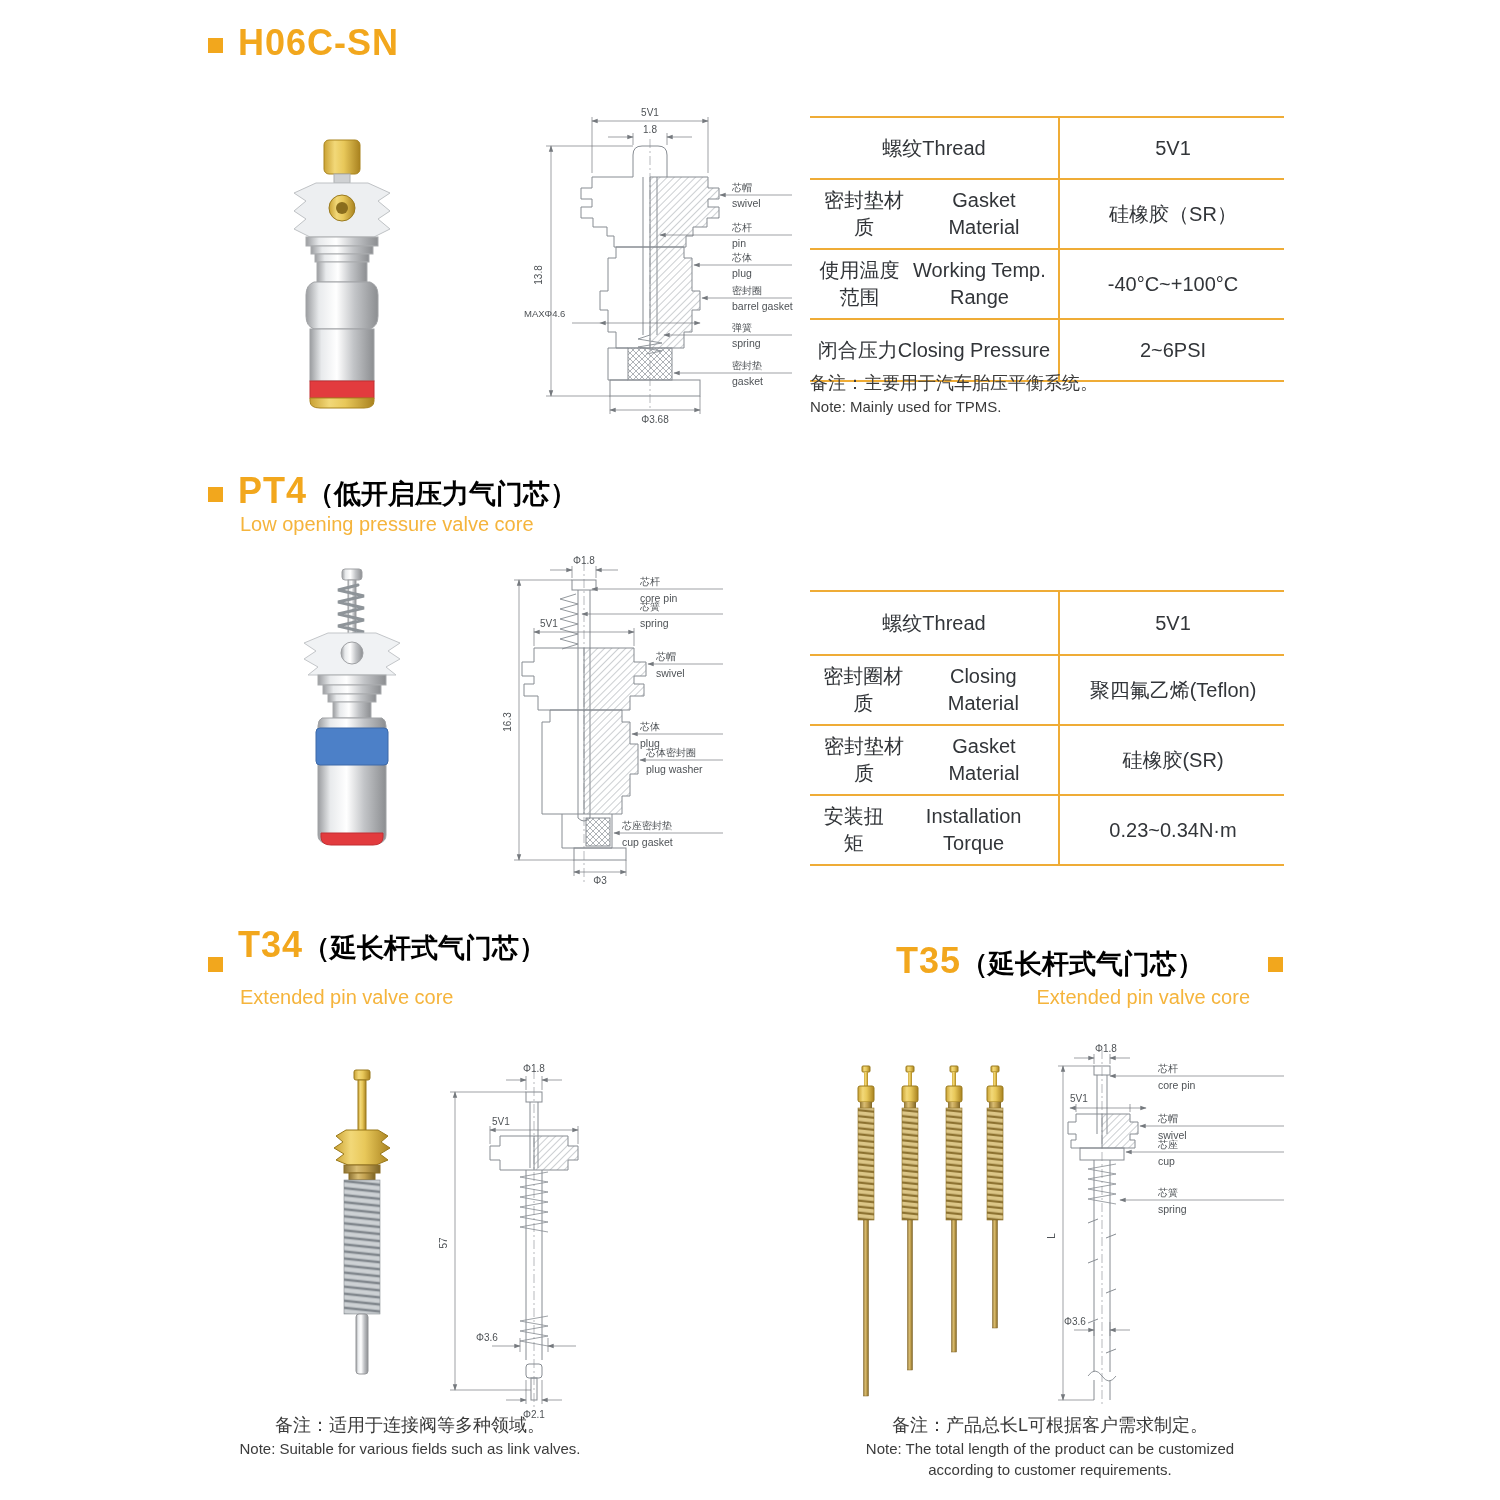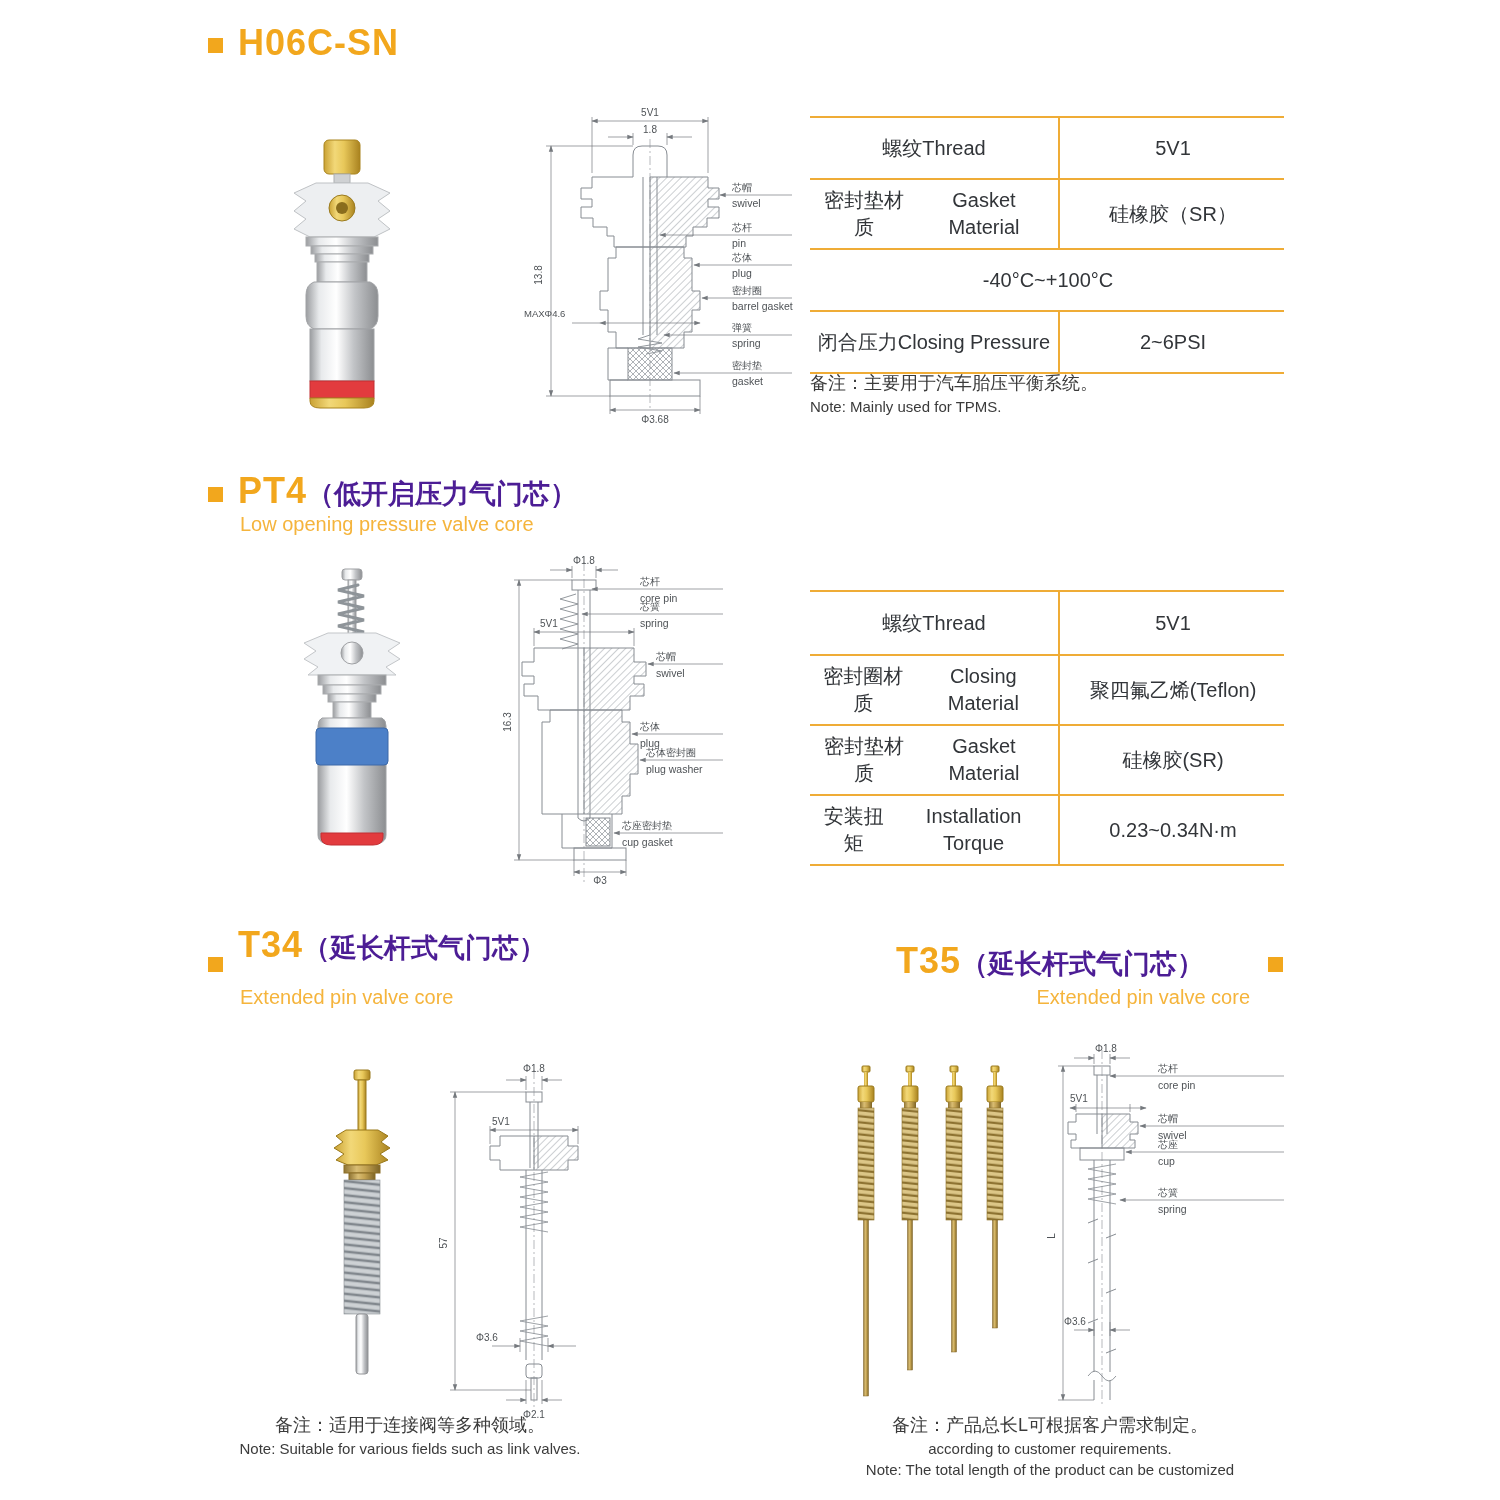--- a/index.html
+++ b/index.html
@@ -1,21 +1,21 @@
 <!DOCTYPE html>
 <html><head>
 <meta charset="utf-8">
 <style>
   html,body{margin:0;padding:0;background:#fff;}
   .page{position:relative;width:1284px;height:1500px;background:#ffffff;overflow:hidden;
         font-family:"Liberation Sans","DejaVu Sans",sans-serif;}
   .bullet{position:absolute;width:15px;height:15px;background:#F2A71D;}
   .sec-head{position:absolute;white-space:nowrap;}
   .sec-code{font-size:36px;font-weight:bold;color:#F2A71D;letter-spacing:1px;}
-  .sec-zh{font-size:27px;font-weight:bold;color:#4c1d95;}
+  .sec-zh{font-size:27px;font-weight:bold;color:#000000;}
   .sec-sub{position:absolute;font-size:20px;color:#F5B43C;white-space:nowrap;}
   .tdraw{position:absolute;}
   .photo{position:absolute;}
   .spec-table{position:absolute;width:476px;}
   .spec-row{display:flex;min-height:60px;border-top:2px solid #EFAC36;}
   .spec-row:last-child{border-bottom:2px solid #EFAC36;}
   .spec-label{width:240px;border-right:2px solid #EFAC36;display:flex;flex-direction:row;
               align-items:center;justify-content:center;padding:7px 4px;text-align:center;}
   .spec-value{flex:1;display:flex;align-items:center;justify-content:center;
               font-size:20px;color:#323539;text-align:center;padding:4px;}
@@ -164,20 +164,24 @@
       <div class="spec-value">5V1</div>
     </div>
     <div class="spec-row">
       <div class="spec-label">
         <div class="spec-zh">密封垫材质</div>
         <div class="spec-en">Gasket Material</div>
       </div>
       <div class="spec-value">硅橡胶（SR）</div>
     </div>
     <div class="spec-row">
+      <div class="spec-label">
+        <div class="spec-zh">使用温度范围</div>
+        <div class="spec-en">Working Temp. Range</div>
+      </div>
       <div class="spec-value">-40°C~+100°C</div>
     </div>
     <div class="spec-row">
       <div class="spec-label">
         <div class="spec-zh">闭合压力</div>
         <div class="spec-en">Closing Pressure</div>
       </div>
       <div class="spec-value">2~6PSI</div>
     </div>
   </div>
@@ -458,17 +462,17 @@
       <text x="118" y="101" font-size="10.5">swivel</text>
       <text x="118" y="110">芯座</text>
       <text x="118" y="127" font-size="10.5">cup</text>
       <text x="118" y="158">芯簧</text>
       <text x="118" y="175" font-size="10.5">spring</text>
     </g>
   </svg>
 
   <div class="note center" style="left:800px;top:1412px;width:500px;">
     <div class="note-zh">备注：产品总长L可根据客户需求制定。</div>
+    <div class="note-en">Note: The total length of the product can be customized</div>
     <div class="note-en">according to customer requirements.</div>
-    <div class="note-en">Note: The total length of the product can be customized</div>
   </div>
 
 </div>
 
 </body></html>

